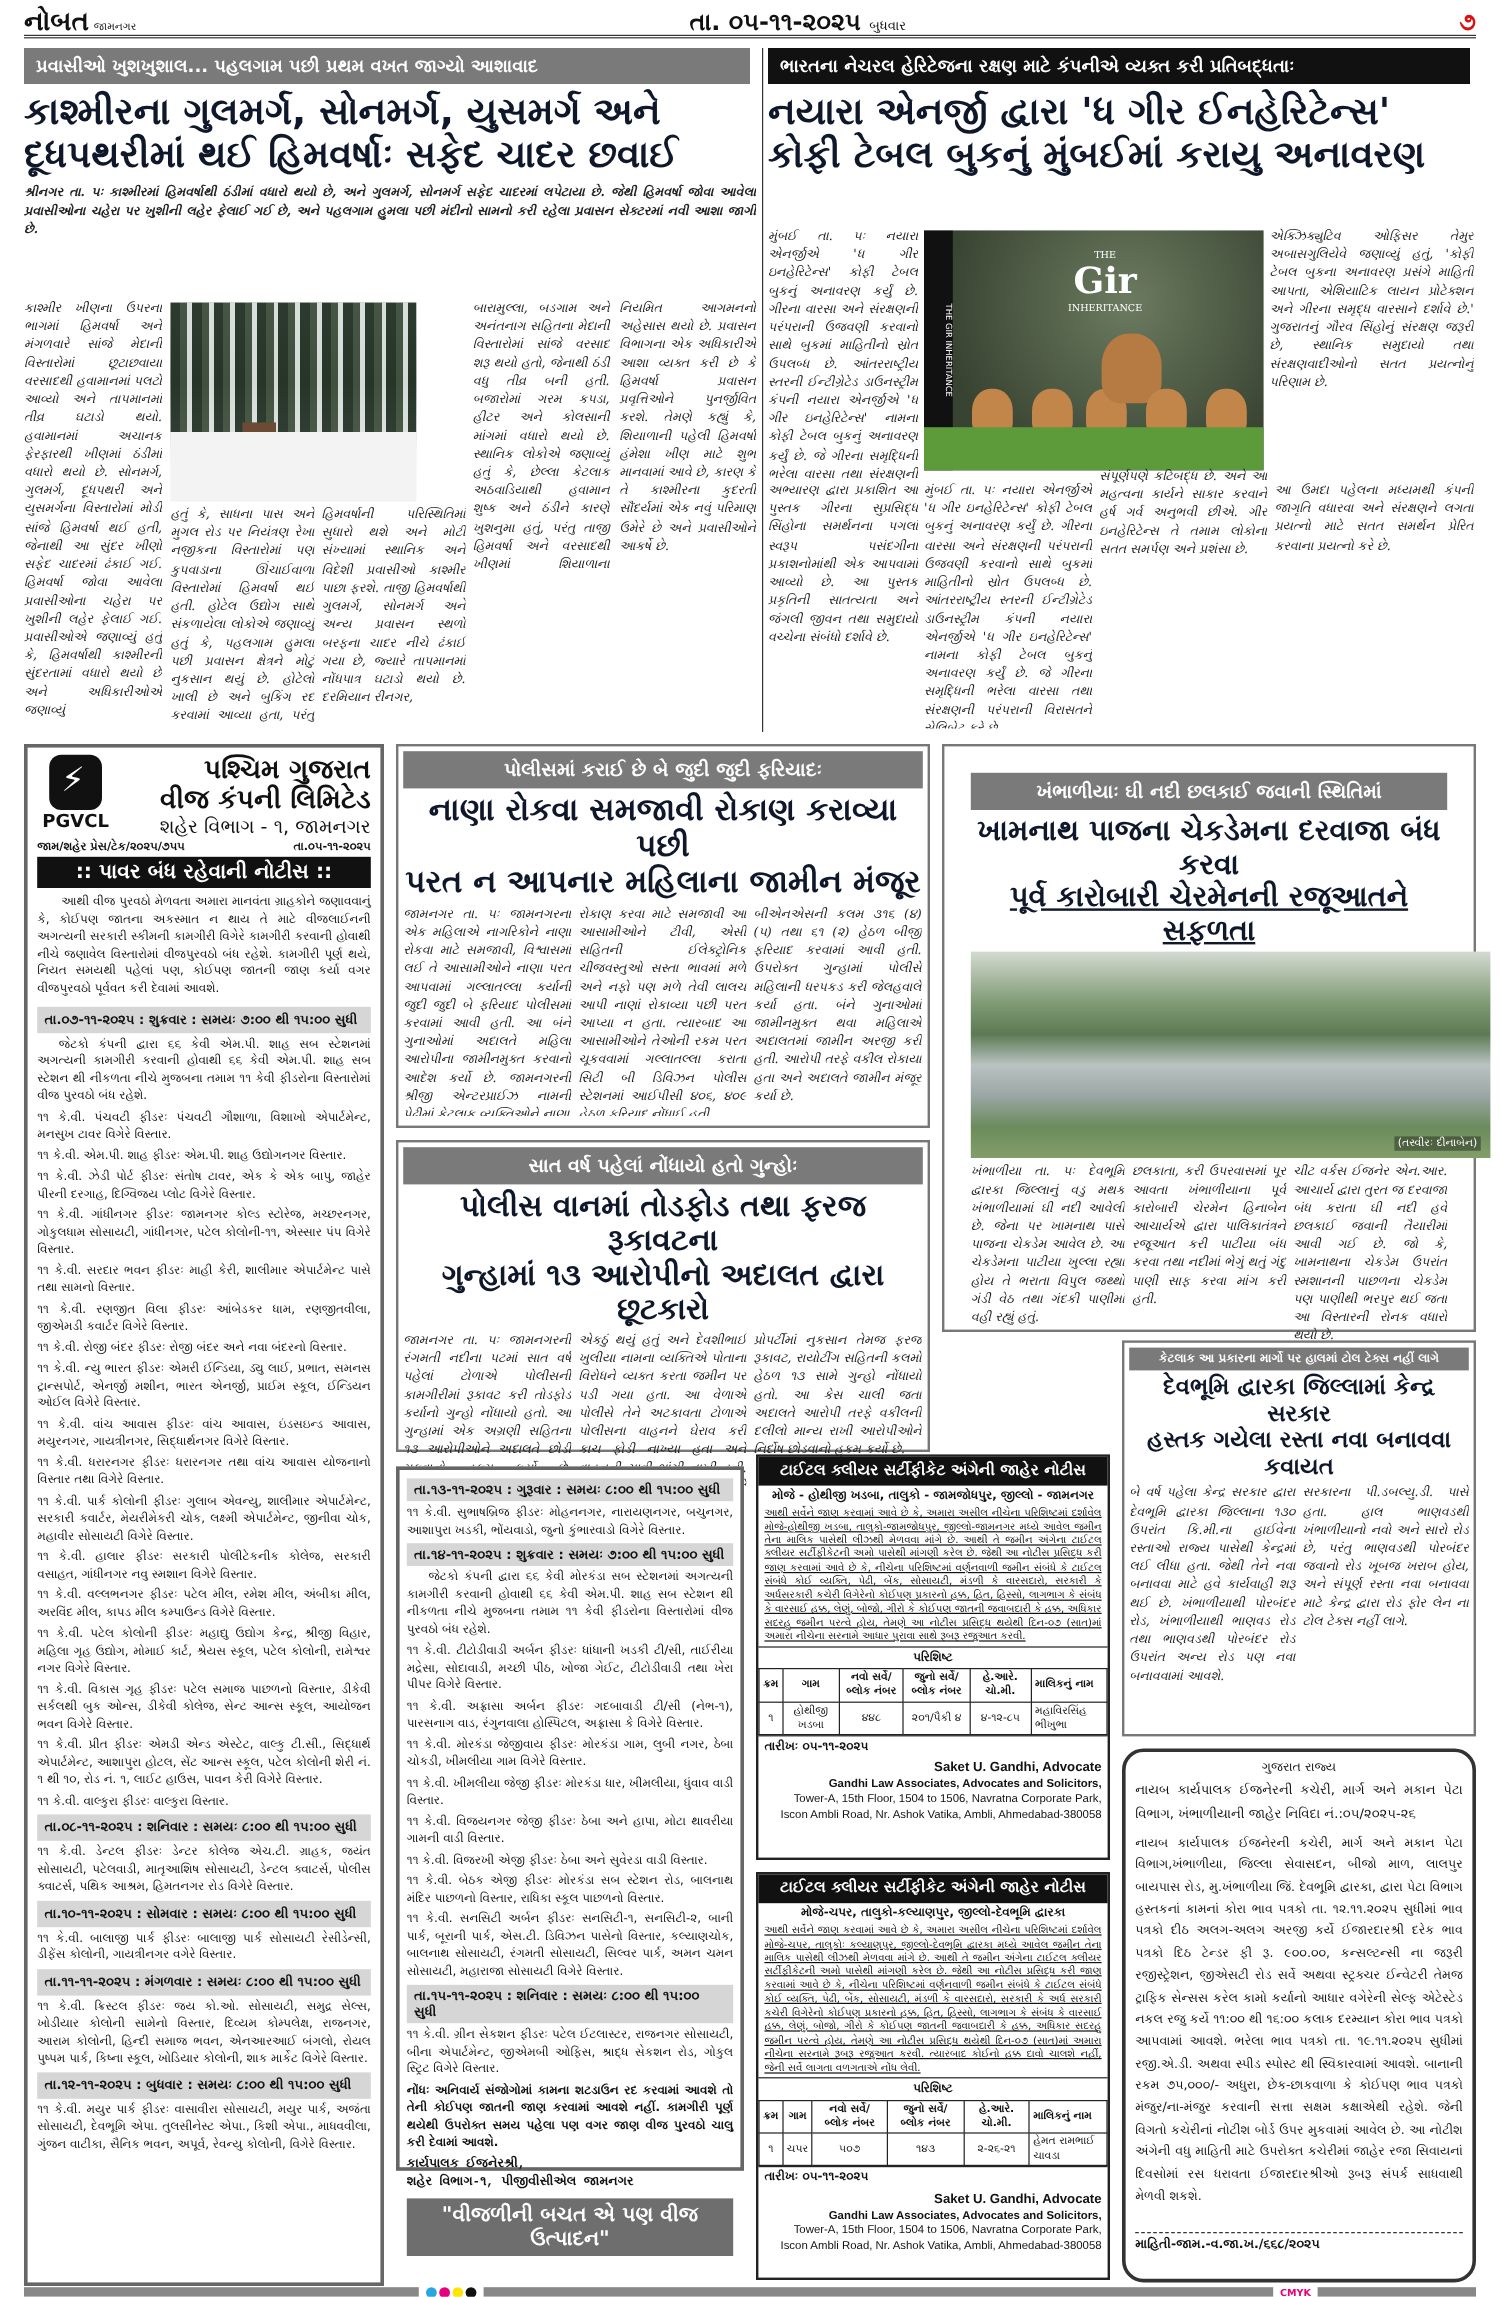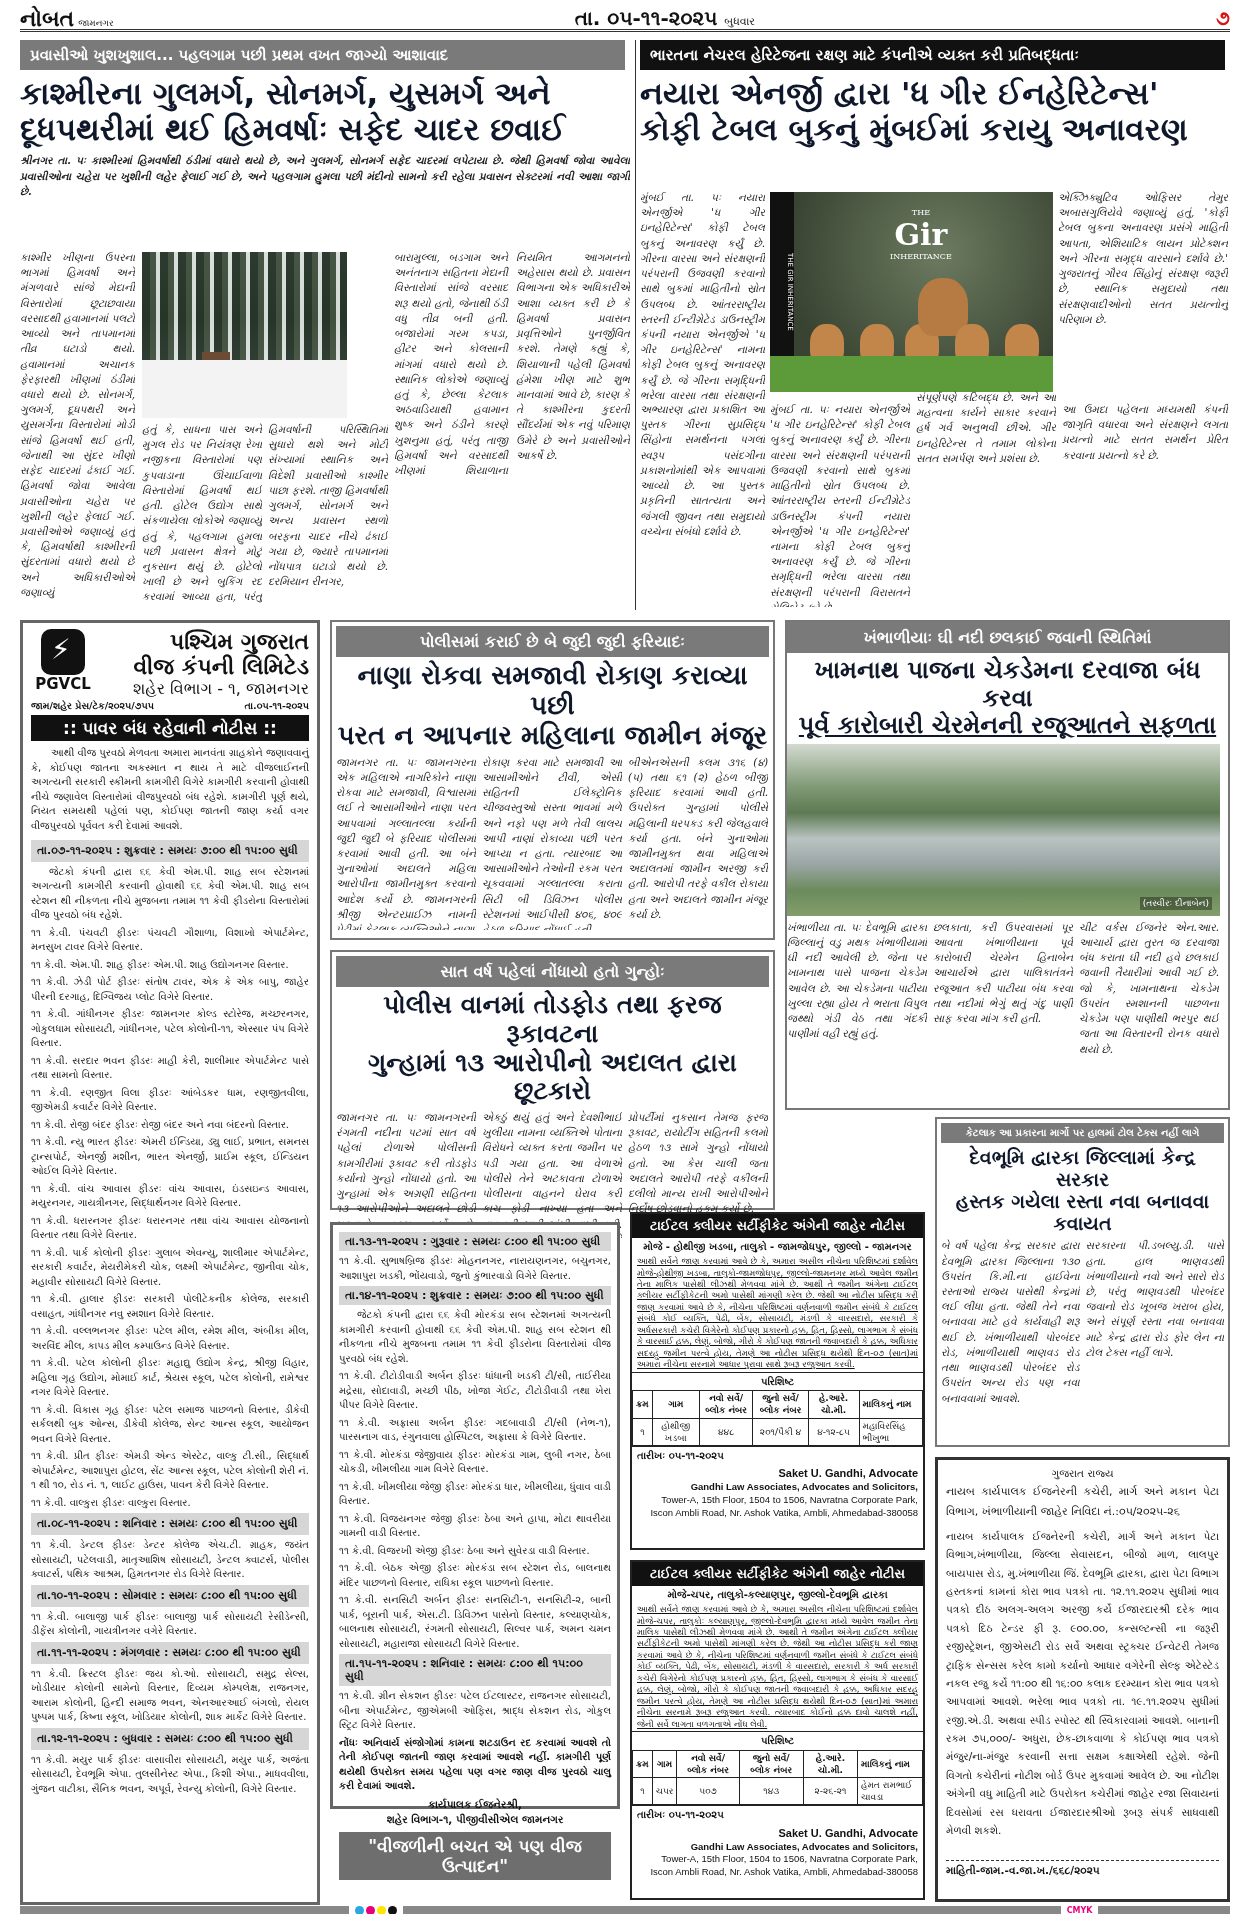--- a/index.html
+++ b/index.html
@@ -53,21 +53,21 @@
   .adv { text-align: right; padding: 2px 5px; font-family: "Liberation Sans", sans-serif; }
   .adv b { font-size: 11px; }
   .adv div { font-size: 9.5px; }
   .legal-date { font-weight: bold; padding: 2px 5px; font-size: 10px; border-top: 1px solid #222; }
   .tender { border: 3px solid #333; font-size: 10.5px; line-height: 1.75; padding: 4px 8px; text-align: justify; }
   .tender .tt { font-size: 11px; }
   .regbar { height: 8px; background: #888; }
   .cmyk { display: flex; gap: 2px; }
   .cmyk span { width: 9px; height: 9px; border-radius: 50%; display: inline-block; }
   .slogan { background: #6e6e6e; color: #fff; font-weight: bold; font-size: 17px; text-align: center; padding: 4px 0; margin: 4px 0; }
-  .sign { text-align: center; font-size: 10.5px; font-weight: bold; line-height: 1.5; }
+  .sign { text-align: left; font-size: 10.5px; font-weight: bold; line-height: 1.5; font-family: Liberation Mono, monospace; }
   .rule-v { background: #333; }
 </style>
 </head>
 <body>
 
 <div class="abs masthead">
   <div class="logo">
     <span>નોબત</span>
     <small>જામનગર</small>
   </div>
@@ -181,21 +181,21 @@
     <div>નાણા રોકવા સમજાવી રોકાણ કરાવ્યા પછી</div>
     <div>પરત ન આપનાર મહિલાના જામીન મંજૂર</div>
   </div>
   <div style="display:flex;gap:6px;margin-top:4px;">
     <div class="col-text" style="width:140px;height:175px;">જામનગર તા. ૫ઃ જામનગરના એક મહિલાએ નાગરિકોને નાણા રોકવા માટે સમજાવી, વિશ્વાસમાં લઈ તે આસામીઓને નાણા પરત આપવામાં ગલ્લાતલ્લા કર્યાની જુદી જુદી બે ફરિયાદ પોલીસમાં કરવામાં આવી હતી. આ બંને ગુનાઓમાં અદાલતે મહિલા આરોપીના જામીનમુક્ત કરવાનો આદેશ કર્યો છે. જામનગરની શ્રીજી એન્ટરપ્રાઈઝ નામની પેઢીમાં કેટલાક વ્યક્તિઓને નાણા</div>
     <div class="col-text" style="width:140px;height:175px;">રોકાણ કરવા માટે સમજાવી આ આસામીઓને ટીવી, એસી સહિતની ઈલેક્ટ્રોનિક ચીજવસ્તુઓ સસ્તા ભાવમાં મળે અને નફો પણ મળે તેવી લાલચ આપી નાણાં રોકાવ્યા પછી પરત આપ્યા ન હતા. ત્યારબાદ આ આસામીઓને તેઓની રકમ પરત ચૂકવવામાં ગલ્લાતલ્લા કરાતા સિટી બી ડિવિઝન પોલીસ સ્ટેશનમાં આઈપીસી ૪૦૬, ૪૦૯ હેઠળ ફરિયાદ નોંધાઈ હતી.</div>
     <div class="col-text" style="width:140px;height:175px;">બીએનએસની કલમ ૩૧૬ (૪) (૫) તથા ૬૧ (૨) હેઠળ બીજી ફરિયાદ કરવામાં આવી હતી. ઉપરોક્ત ગુન્હામાં પોલીસે મહિલાની ધરપકડ કરી જેલહવાલે કર્યા હતા. બંને ગુનાઓમાં જામીનમુક્ત થવા મહિલાએ અદાલતમાં જામીન અરજી કરી હતી. આરોપી તરફે વકીલ રોકાયા હતા અને અદાલતે જામીન મંજૂર કર્યા છે.</div>
   </div>
 </div>
 
-<div class="abs" style="left:785px;top:620px;width:445px;height:490px;border:2px solid #777;padding:0;">
+<div class="abs" style="left:785px;top:620px;width:445px;height:490px;border:2px solid #777;padding:22px;">
   <div class="kicker grey" style="text-align:center;font-size:16px;">ખંભાળીયાઃ ઘી નદી છલકાઈ જવાની સ્થિતિમાં</div>
   <div class="headline" style="font-size:24px;text-align:center;margin-top:4px;">
     <div>ખામનાથ પાજના ચેકડેમના દરવાજા બંધ કરવા</div>
     <div style="text-decoration:underline;">પૂર્વ કારોબારી ચેરમેનની રજૂઆતને સફળતા</div>
   </div>
   <div class="photo river" style="position:relative;width:433px;height:172px;margin-top:4px;">
     <span class="credit">(તસ્વીરઃ દીનાબેન)</span>
   </div>
   <div style="display:flex;gap:6px;margin-top:4px;">
     <div class="col-text" style="width:140px;height:150px;">ખંભાળીયા તા. ૫ઃ દેવભૂમિ દ્વારકા જિલ્લાનું વડુ મથક ખંભાળીયામાં ઘી નદી આવેલી છે. જેના પર ખામનાથ પાસે પાજના ચેકડેમ આવેલ છે. આ ચેકડેમના પાટીયા ખુલ્લા રહ્યા હોય તે ભરાતા વિપુલ જથ્થો ગંડી વેઠ તથા ગંદકી પાણીમાં વહી રહ્યું હતું.</div>
@@ -317,21 +317,21 @@
   <div class="headline" style="font-size:19px;text-align:center;margin-top:4px;">
     <div>દેવભૂમિ દ્વારકા જિલ્લામાં કેન્દ્ર સરકાર</div>
     <div>હસ્તક ગયેલા રસ્તા નવા બનાવવા કવાયત</div>
   </div>
   <div style="display:flex;gap:6px;margin-top:4px;">
     <div class="col-text" style="width:140px;height:218px;">બે વર્ષ પહેલા કેન્દ્ર સરકાર દ્વારા દેવભૂમિ દ્વારકા જિલ્લાના ૧૩૦ ઉપરાંત કિ.મી.ના હાઈવેના રસ્તાઓ રાજ્ય પાસેથી કેન્દ્રમાં લઈ લીધા હતા. જેથી તેને નવા બનાવવા માટે હવે કાર્યવાહી શરૂ થઈ છે. ખંભાળીયાથી પોરબંદર રોડ, ખંભાળીયાથી ભાણવડ રોડ તથા ભાણવડથી પોરબંદર રોડ ઉપરાંત અન્ય રોડ પણ નવા બનાવવામાં આવશે.</div>
     <div class="col-text" style="width:140px;height:218px;">સરકારના પી.ડબલ્યુ.ડી. પાસે હતા. હાલ ભાણવડથી ખંભાળીયાનો નવો અને સારો રોડ છે, પરંતુ ભાણવડથી પોરબંદર જવાનો રોડ ખૂબજ ખરાબ હોય, અને સંપૂર્ણ રસ્તા નવા બનાવવા માટે કેન્દ્ર દ્વારા રોડ ફોર લેન ના ટોલ ટેક્સ નહીં લાગે.</div>
   </div>
 </div>
 
-<div class="abs tender" style="left:935px;top:1457px;width:295px;height:445px;">
+<div class="abs tender" style="left:935px;top:1457px;width:295px;height:445px;border-radius:18px;">
   <div style="text-align:center;">ગુજરાત રાજ્ય</div>
   <div class="tt" style="margin-bottom:6px;">નાયબ કાર્યપાલક ઈજનેરની કચેરી, માર્ગ અને મકાન પેટા વિભાગ, ખંભાળીયાની જાહેર નિવિદા નં.:૦૫/૨૦૨૫-૨૬</div>
   <div style="height:330px;overflow:hidden;">નાયબ કાર્યપાલક ઈજનેરની કચેરી, માર્ગ અને મકાન પેટા વિભાગ,ખંભાળીયા, જિલ્લા સેવાસદન, બીજો માળ, લાલપુર બાયપાસ રોડ, મુ.ખંભાળીયા જિં. દેવભૂમિ દ્વારકા, દ્વારા પેટા વિભાગ હસ્તકનાં કામનાં કોરા ભાવ પત્રકો તા. ૧૨.૧૧.૨૦૨૫ સુધીમાં ભાવ પત્રકો દીઠ અલગ-અલગ અરજી કર્યે ઈજારદારશ્રી દરેક ભાવ પત્રકો દિઠ ટેન્ડર ફી રૂ. ૯૦૦.૦૦, કન્સલ્ટન્સી ના જરૂરી રજીસ્ટ્રેશન, જીએસટી રોડ સર્વે અથવા સ્ટ્રક્ચર ઈન્વેટરી તેમજ ટ્રાફિક સેન્સસ કરેલ કામો કર્યાનો આધાર વગેરેની સેલ્ફ એટેસ્ટેડ નકલ રજુ કર્યે ૧૧:૦૦ થી ૧૬:૦૦ કલાક દરમ્યાન કોરા ભાવ પત્રકો આપવામાં આવશે. ભરેલા ભાવ પત્રકો તા. ૧૯.૧૧.૨૦૨૫ સુધીમાં રજી.એ.ડી. અથવા સ્પીડ સ્પોસ્ટ થી સ્વિકારવામાં આવશે. બાનાની રકમ ૭૫,૦૦૦/- અધુરા, છેક-છાકવાળા કે કોઈપણ ભાવ પત્રકો મંજુર/ના-મંજુર કરવાની સત્તા સક્ષમ કક્ષાએથી રહેશે. જેની વિગતો કચેરીનાં નોટીશ બોર્ડ ઉપર મુકવામાં આવેલ છે. આ નોટીશ અંગેની વધુ માહિતી માટે ઉપરોક્ત કચેરીમાં જાહેર રજા સિવાયનાં દિવસોમાં રસ ધરાવતા ઈજારદારશ્રીઓ રૂબરૂ સંપર્ક સાધવાથી મેળવી શકશે.</div>
   <div style="font-weight:bold;border-top:1px dashed #333;margin-top:3px;">માહિતી-જામ.-વ.જા.ખ./૬૬૮/૨૦૨૫</div>
 </div>
 
 <div class="abs" style="left:20px;top:1906px;width:1210px;height:8px;display:flex;align-items:center;gap:6px;">
   <div class="regbar" style="flex:1;"></div>
   <div class="cmyk">
     <span style="background:#2aa7e0"></span>

